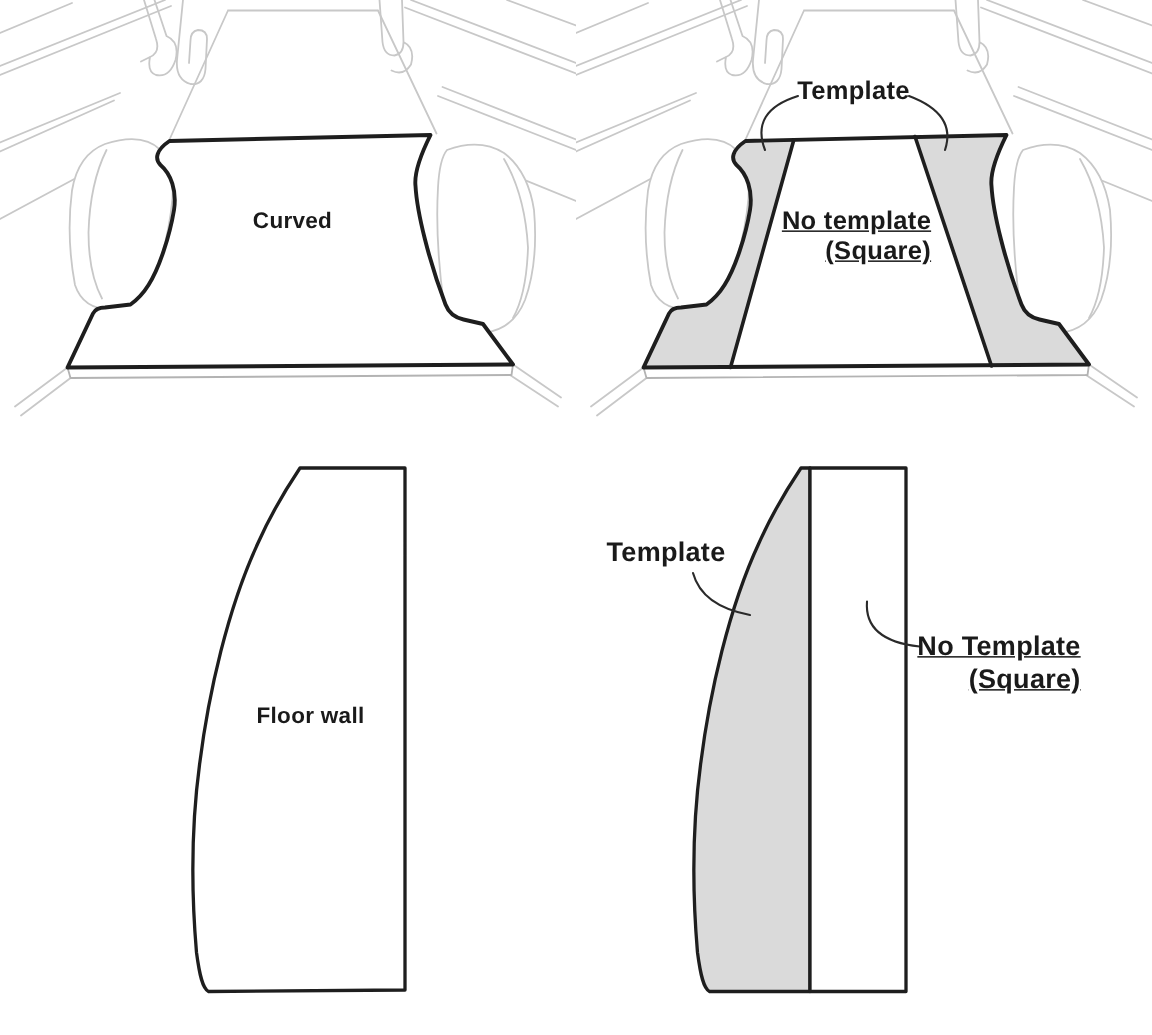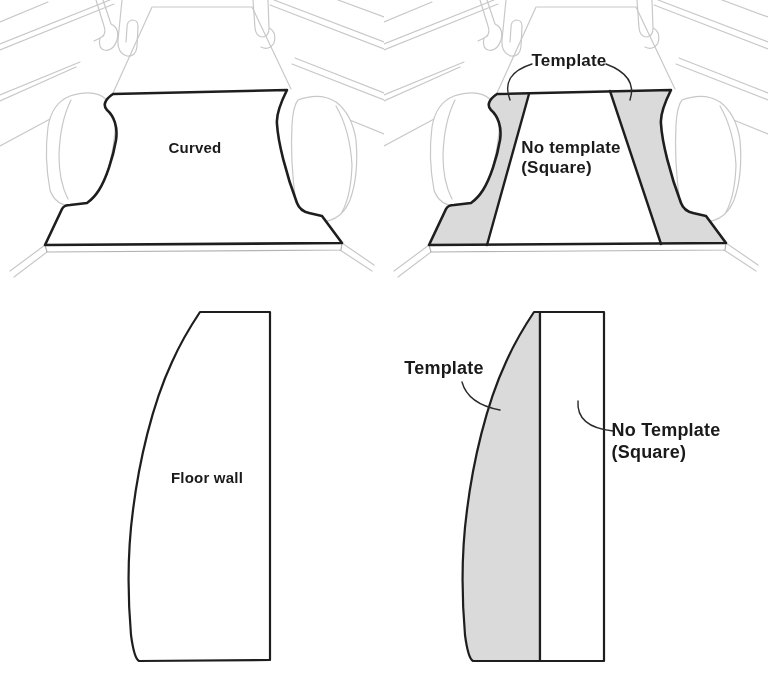--- a/index.html
+++ b/index.html
@@ -15,24 +15,24 @@
   .floor-fill{fill:#fff;stroke:none;}
   .outline-bold{fill:none;stroke:var(--outline,#1e1e1e);stroke-width:2.6;stroke-linejoin:round;stroke-linecap:round;}
   .under-edge{stroke:#b3b3b3;stroke-width:1.2;fill:none;stroke-linejoin:round;}
   .strip{fill:var(--template-fill,#dadada);stroke:none;}
   .divider{stroke:var(--outline,#1e1e1e);stroke-width:2.4;stroke-linecap:round;}
   .shape{fill:#fff;stroke:var(--outline,#1e1e1e);stroke-width:2.2;stroke-linejoin:round;}
   .shape-gray{fill:var(--template-fill,#dadada);stroke:var(--outline,#1e1e1e);stroke-width:2.2;stroke-linejoin:round;}
   .leader{fill:none;stroke:#2a2a2a;stroke-width:1.4;stroke-linecap:round;}
   .lbl{
     position:absolute;transform:translate(-50%,-50%);
-    font-weight:bold;color:var(--text,#1a1a1a);white-space:nowrap;text-align:left;
+    font-weight:bold;color:var(--text,#1a1a1a);white-space:nowrap;text-align:right;
     letter-spacing:.2px;line-height:1.2;
   }
-  .lbl .sub{display:block;}
+  .lbl .sub{display:block;text-decoration:underline;}
 </style>
 </head>
 <body>
 
 <div class="canvas">
 
   <svg width="0" height="0" style="position:absolute" aria-hidden="true">
     <defs>
       <g id="van-bg">
 

